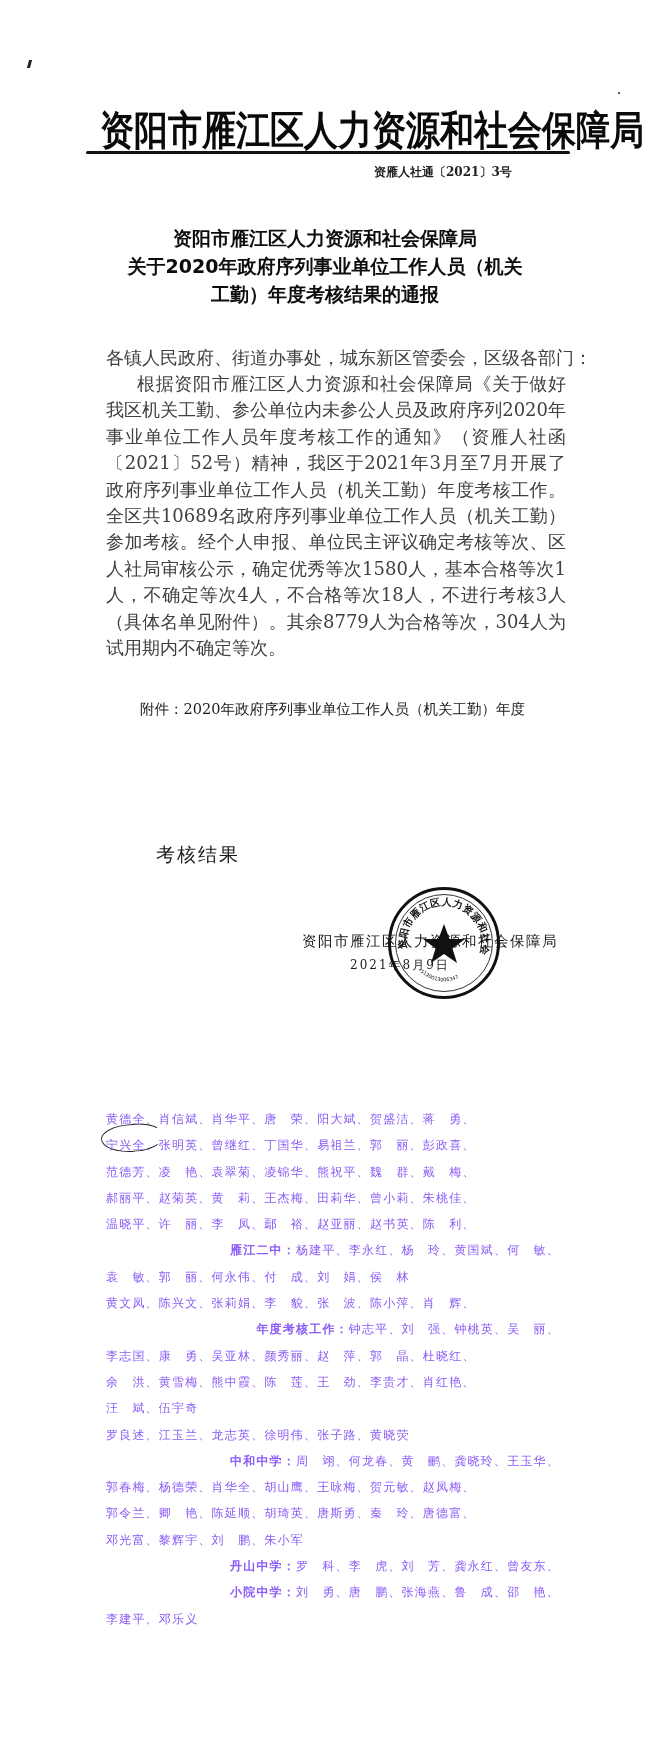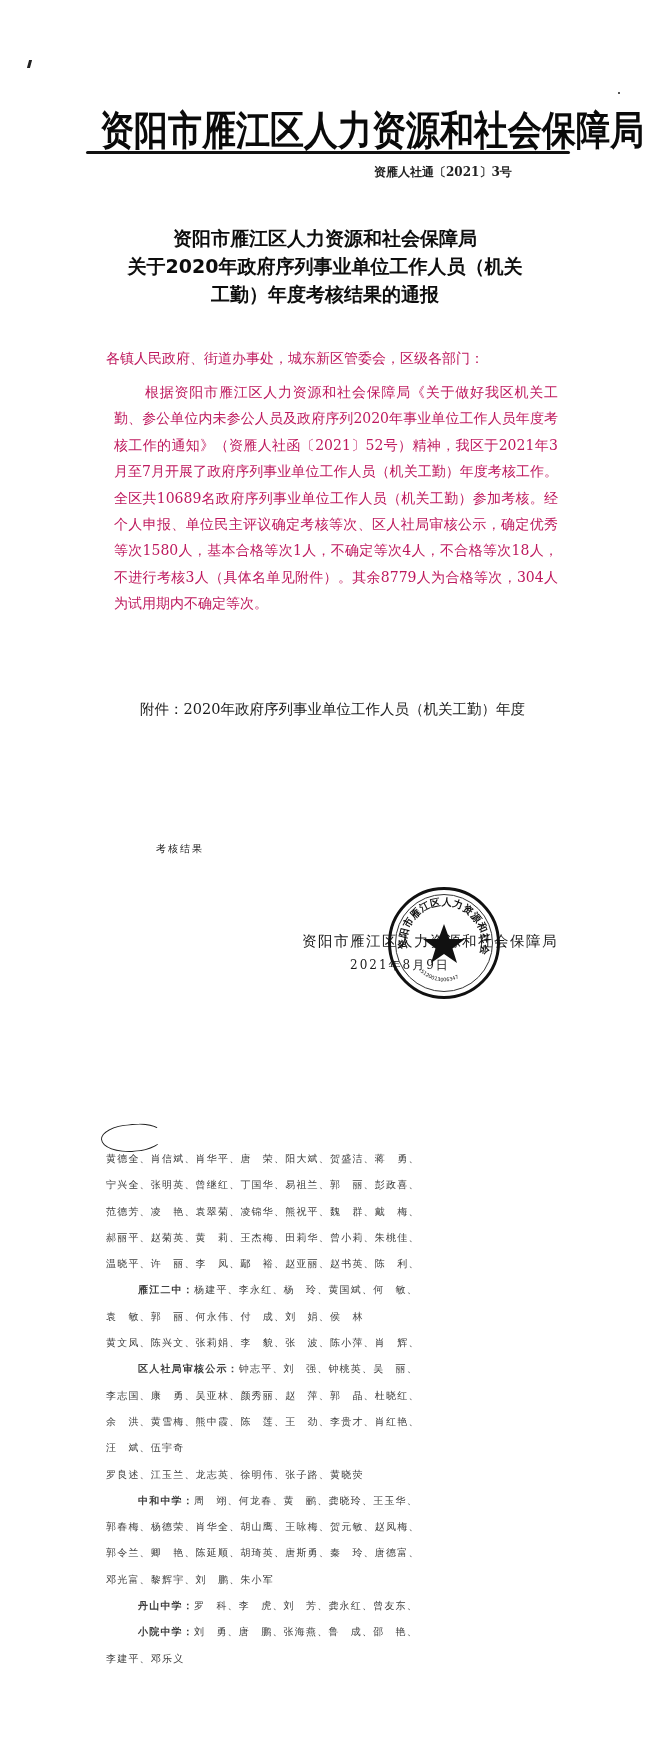--- a/index.html
+++ b/index.html
@@ -40,49 +40,49 @@
     .title {
       left: 60px; top: 224px; width: 530px;
       text-align: center; font-size: 19px; font-weight: bold; line-height: 28px;
       font-family: "DejaVu Sans", "Liberation Sans", sans-serif;
       color: #0d0d0d;
     }
     .title div { white-space: nowrap; }
 
     .body-text {
       left: 106px; width: 460px;
-      font-size: 14px; line-height: 26.4px; color: #be185d;
+      font-size: 18px; line-height: 26.4px; color: #404040;
     }
     .salutation { top: 345px; left: 106px; white-space: nowrap; }
     .paragraph { top: 371px; }
-    .paragraph p { margin: 8px; text-indent: 31px; text-align: justify; }
+    .paragraph p { margin: 0; text-indent: 31px; text-align: justify; }
 
     .attachment { left: 140px; top: 700px; font-size: 14.5px; color: #1a1a1a; white-space: nowrap; text-align: center; }
-    .attachment-cont { left: 156px; top: 842px; font-size: 10px; color: #1a1a1a; letter-spacing: 2px; }
+    .attachment-cont { left: 156px; top: 842px; font-size: 19px; color: #1a1a1a; letter-spacing: 2px; }
 
     .sign-org { left: 302px; top: 932px; font-size: 14.5px; color: #1a1a1a; letter-spacing: 1.5px; white-space: nowrap; }
     .sign-date { left: 350px; top: 957px; font-size: 12px; color: #1a1a1a; letter-spacing: 2px; white-space: nowrap; }
 
     .stamp {
       left: 388px; top: 887px; width: 112px; height: 112px;
       border: 3px solid #111; border-radius: 50%;
       box-sizing: border-box;
     }
     .stamp-inner-ring {
       position:absolute; left:4px; top:4px; right:4px; bottom:4px;
       border: 1px solid #333; border-radius: 50%;
     }
     .stamp svg { position: absolute; left: 0; top: 0; }
 
     .names {
-      left: 106px; width: 454px; top: 1146px;
-      font-size: 10px; line-height: 26.3px; color: #404040;
+      left: 106px; width: 454px; top: 1106px;
+      font-size: 12px; line-height: 26.3px; color: #8b5cf6;
     }
     .names .line { white-space: nowrap; letter-spacing: 1.2px; }
-    .names .indent { padding-left: 32px; }
+    .names .indent { padding-left: 32px; text-align: right; }
     .names .label { font-weight: bold; font-family: "DejaVu Sans", "Liberation Sans", sans-serif; }
 
     .circle-mark {
       left: 101px; top: 1124px; width: 60px; height: 26px;
       border: 1.5px solid #222; border-radius: 50% 45% 50% 55%;
       border-right-color: transparent;
       transform: rotate(-4deg);
     }
   </style>
 </head>
@@ -136,21 +136,21 @@
 
   <div class="abs names">
     <div class="line"><span>黄德全、肖信斌、肖华平、唐　荣、阳大斌、贺盛洁、蒋　勇、</span></div>
     <div class="line"><span>宁兴全、张明英、曾继红、丁国华、易祖兰、郭　丽、彭政喜、</span></div>
     <div class="line"><span>范德芳、凌　艳、袁翠菊、凌锦华、熊祝平、魏　群、戴　梅、</span></div>
     <div class="line"><span>郝丽平、赵菊英、黄　莉、王杰梅、田莉华、曾小莉、朱桃佳、</span></div>
     <div class="line"><span>温晓平、许　丽、李　凤、鄢　裕、赵亚丽、赵书英、陈　利、</span></div>
     <div class="line indent"><span class="label">雁江二中：</span><span>杨建平、李永红、杨　玲、黄国斌、何　敏、</span></div>
     <div class="line"><span>袁　敏、郭　丽、何永伟、付　成、刘　娟、侯　林</span></div>
     <div class="line"><span>黄文凤、陈兴文、张莉娟、李　貌、张　波、陈小萍、肖　辉、</span></div>
-    <div class="line indent"><span class="label">区人社局审核公示：</span><span>钟志平、刘　强、钟桃英、吴　丽、</span></div>
+    <div class="line indent"><span class="label">年度考核工作：</span><span>钟志平、刘　强、钟桃英、吴　丽、</span></div>
     <div class="line"><span>李志国、康　勇、吴亚林、颜秀丽、赵　萍、郭　晶、杜晓红、</span></div>
     <div class="line"><span>余　洪、黄雪梅、熊中霞、陈　莲、王　劲、李贵才、肖红艳、</span></div>
     <div class="line"><span>汪　斌、伍宇奇</span></div>
     <div class="line"><span>罗良述、江玉兰、龙志英、徐明伟、张子路、黄晓荧</span></div>
     <div class="line indent"><span class="label">中和中学：</span><span>周　翊、何龙春、黄　鹂、龚晓玲、王玉华、</span></div>
     <div class="line"><span>郭春梅、杨德荣、肖华全、胡山鹰、王咏梅、贺元敏、赵凤梅、</span></div>
     <div class="line"><span>郭令兰、卿　艳、陈延顺、胡琦英、唐斯勇、秦　玲、唐德富、</span></div>
     <div class="line"><span>邓光富、黎辉宇、刘　鹏、朱小军</span></div>
     <div class="line indent"><span class="label">丹山中学：</span><span>罗　科、李　虎、刘　芳、龚永红、曾友东、</span></div>
     <div class="line indent"><span class="label">小院中学：</span><span>刘　勇、唐　鹏、张海燕、鲁　成、邵　艳、</span></div>

